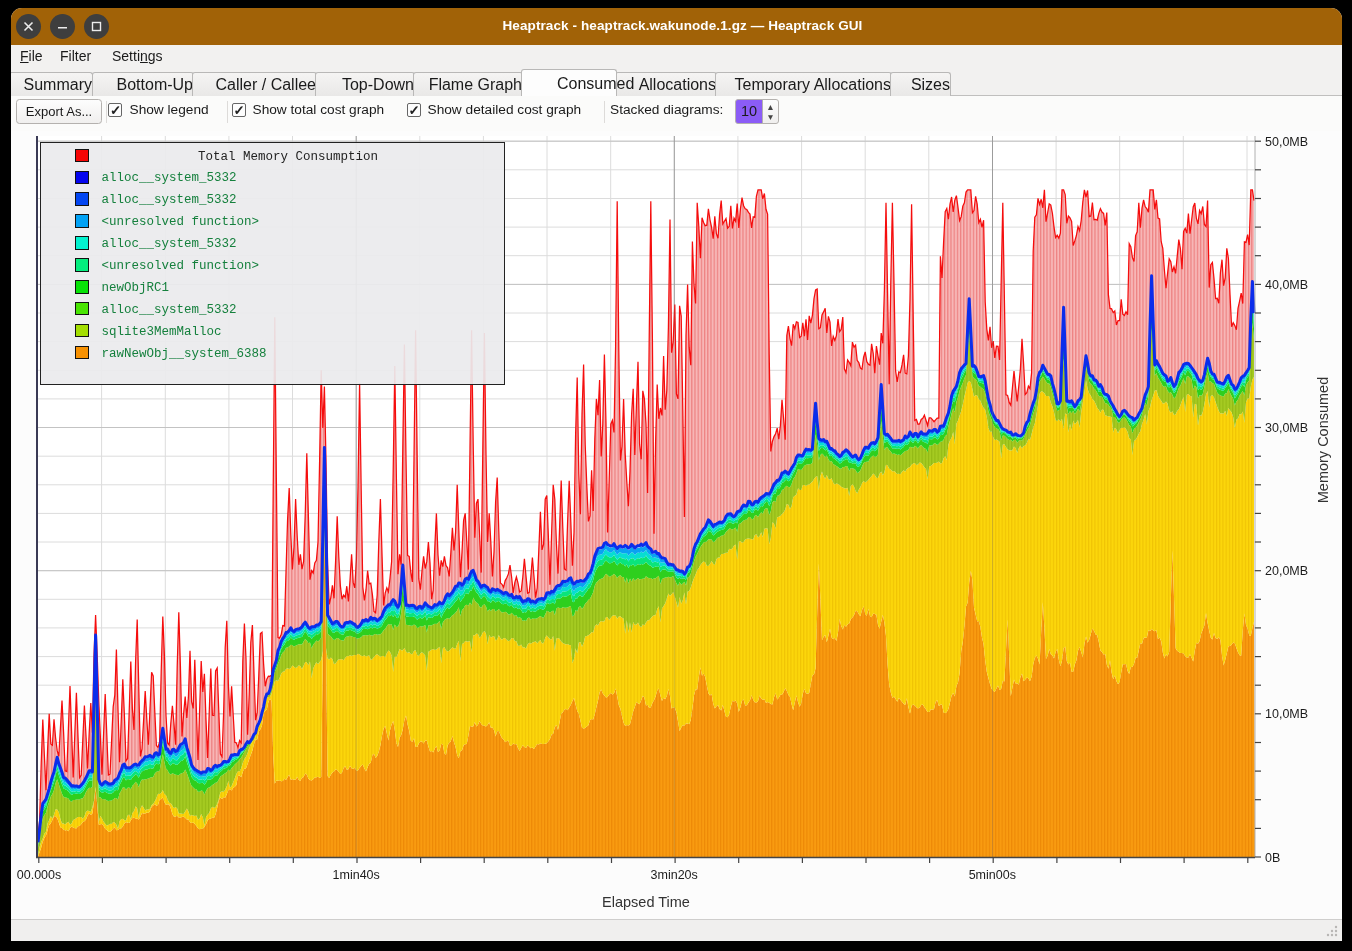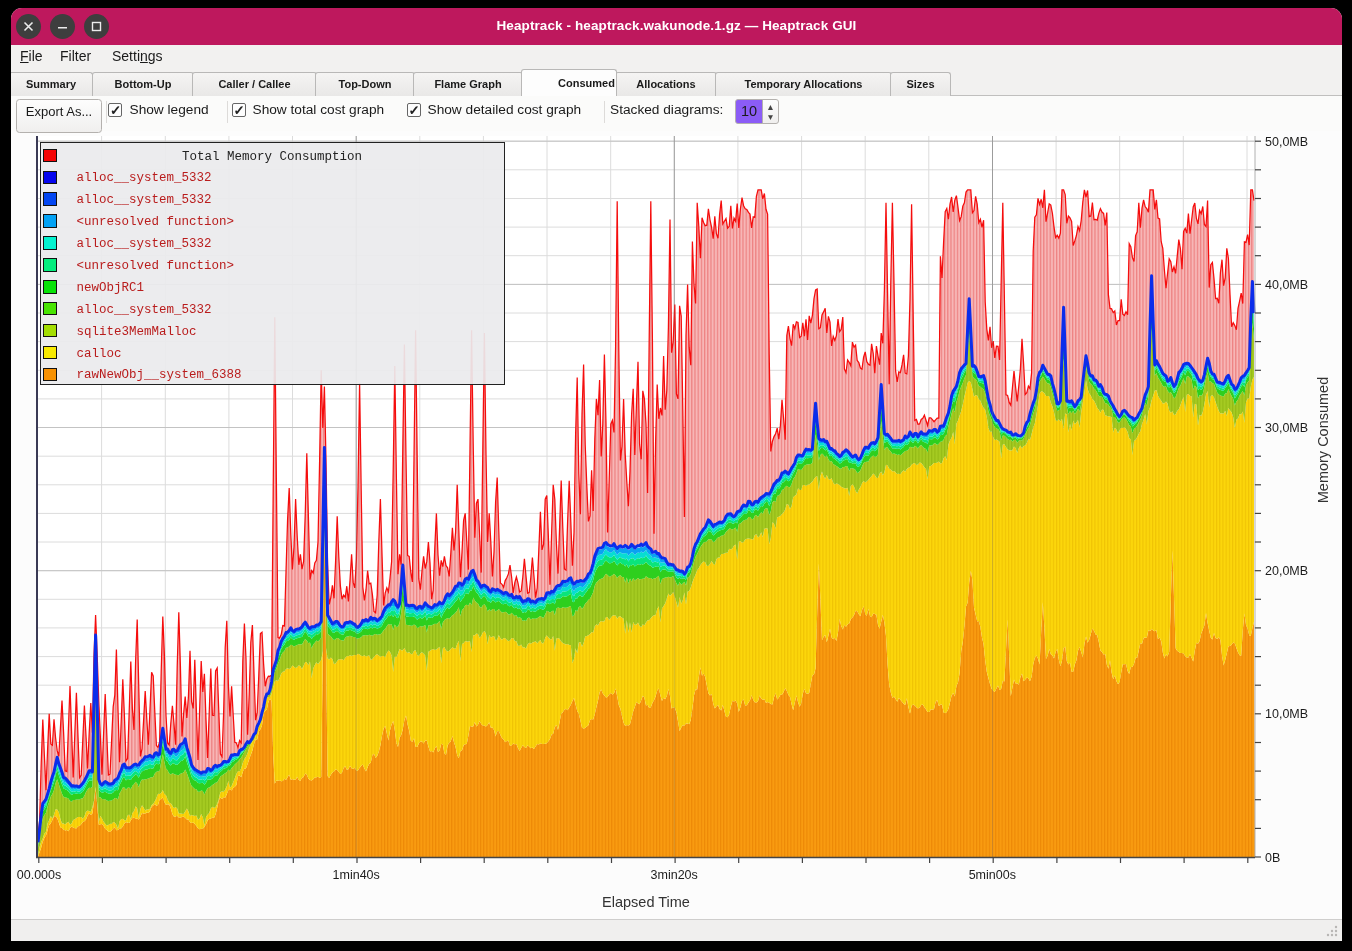--- a/index.html
+++ b/index.html
@@ -1,36 +1,36 @@
 <!DOCTYPE html>
 <html><head><meta charset="utf-8"><style>
 * { margin:0; padding:0; box-sizing:border-box; }
 html,body { width:1352px; height:951px; background:#000; font-family:"Liberation Sans", sans-serif; overflow:hidden; }
 #win { position:absolute; left:11px; top:8px; width:1331px; height:933px; background:#fcfcfc; border-radius:11px 11px 0 0; overflow:hidden; }
-#titlebar { position:absolute; left:0; top:0; width:100%; height:37px; background:#be185d; }
+#titlebar { position:absolute; left:0; top:0; width:100%; height:37px; background:#a16207;padding-left:6px; }
 #titlebar .title { position:absolute; width:100%; text-align:center; top:10px; color:#fff; font-size:13.5px; font-weight:bold; letter-spacing:0.1px; }
 .wbtn { position:absolute; top:6px; width:25px; height:25px; border-radius:50%; background:#3e3e3e; color:#e8e8e8; text-align:center; }
 #menubar { position:absolute; left:0; top:37px; width:100%; height:23px; background:#f2f1f0; font-size:14px; color:#1a1a1a; }
 #menubar span { position:absolute; top:3px; }
 #tabrow { position:absolute; left:0; top:60px; width:100%; height:28px; background:#f2f1f0; border-bottom:1px solid #c0bfbe; }
-.tab { position:absolute; top:4px; height:24px; background:linear-gradient(#f5f4f3,#e9e8e7); border:1px solid #b9b8b7; border-bottom:none; border-radius:3px 3px 0 0; font-size:11px; color:#1a1a1a; text-align:center; line-height:23px;font-weight:bold; }
+.tab { position:absolute; top:4px; height:24px; background:linear-gradient(#f5f4f3,#e9e8e7); border:1px solid #b9b8b7; border-bottom:none; border-radius:3px 3px 0 0; font-size:16px; color:#1a1a1a; text-align:right; line-height:23px; }
 .tab.sel { top:1px; height:27px; background:#fdfdfd; line-height:27px; z-index:3;padding-left:35px; }
 #toolbar { position:absolute; left:0; top:88px; width:100%; height:35px; background:#fbfbfa; font-size:13.7px; color:#1a1a1a; }
-#exportbtn { position:absolute; left:5px; top:3px; width:86px; height:34px; background:linear-gradient(#fdfdfd,#f0efee); border:1px solid #b4b1ae; border-radius:3.5px; text-align:center; line-height:23px; }
+#exportbtn { position:absolute; left:5px; top:3px; width:86px; height:25px; background:linear-gradient(#fdfdfd,#f0efee); border:1px solid #b4b1ae; border-radius:3.5px; text-align:center; line-height:23px; }
 .cb { position:absolute; top:7px; width:14px; height:14px; background:#fdfdfd; border:1.5px solid #666; border-radius:2px; }
 .cb:after { content:"\2713"; position:absolute; left:1px; top:-2.5px; font-size:13.5px; color:#222; font-weight:bold; }
 .cblbl { position:absolute; top:6px; }
 #spin { position:absolute; left:724px; top:3px; width:28px; height:25px; background:#8b5cf6; border:1px solid #b4b1ae; border-radius:3px 0 0 3px; text-align:center; line-height:23px; font-size:14.5px; }
 #spinbtn { position:absolute; left:751px; top:3px; width:17px; height:25px; background:linear-gradient(#fdfdfd,#f0efee); border:1px solid #b4b1ae; border-radius:0 3px 3px 0; }
 #spinbtn div { position:absolute; left:0; width:100%; text-align:center; font-size:8.5px; color:#444; }
-#legend { position:absolute; left:28.5px; top:11px; width:465px; height:243px; background:rgba(235,235,237,0.93); border:1.5px solid #222; z-index:5; padding-top:3.5px; }
+#legend { position:absolute; left:28.5px; top:11px; width:465px; height:243px; background:rgba(235,235,237,0.93); border:1.5px solid #222; z-index:5; padding-top:3.5px;padding-left:32px; }
 .lgrow { position:relative; height:21.9px; }
 .sw { position:absolute; left:2.5px; top:2.2px; width:13.5px; height:13.5px; border:1.5px solid #111; }
 .lgtitle { position:absolute; width:100%; text-align:center; top:3px; font-family:"Liberation Mono", monospace; font-size:12.5px; color:#222; }
-.lgtxt { position:absolute; left:36px; top:3px; font-family:"Liberation Mono", monospace; font-size:12.5px; color:#b91c1c; }
+.lgtxt { position:absolute; left:29px; top:3px; font-family:"Liberation Mono", monospace; font-size:12.5px; color:#15803d; }
 #statusbar { position:absolute; left:0; top:911px; width:100%; height:22px; background:#f0efee; border-top:1px solid #cfcecd; }
 </style></head>
 <body>
 <div id="win">
   <div id="titlebar">
     <div class="wbtn" style="left:4.5px"><svg width="25" height="25">
           <path d="M8.5 8.5 L16.5 16.5 M16.5 8.5 L8.5 16.5" stroke="#ececec" stroke-width="1.6"></path>
         </svg></div>
     <div class="wbtn" style="left:38.5px"><svg width="25" height="25">
           <path d="M8 13.7 L17 13.7" stroke="#ececec" stroke-width="1.6"></path>
@@ -277,21 +277,17 @@
       </div>
 <div class="lgrow">
         <span class="sw" style="background:#49e403"></span>
         <span class="lgtxt">alloc__system_5332</span>
       </div>
 <div class="lgrow">
         <span class="sw" style="background:#a4de02"></span>
         <span class="lgtxt">sqlite3MemMalloc</span>
       </div>
 <div class="lgrow">
-        <span class="sw" style="background:#f8ea02"></span>
-        <span class="lgtxt">calloc</span>
-      </div>
-<div class="lgrow">
         <span class="sw" style="background:#f79102"></span>
         <span class="lgtxt">rawNewObj__system_6388</span>
       </div>
     </div>
 </div>
 
 </body></html>

